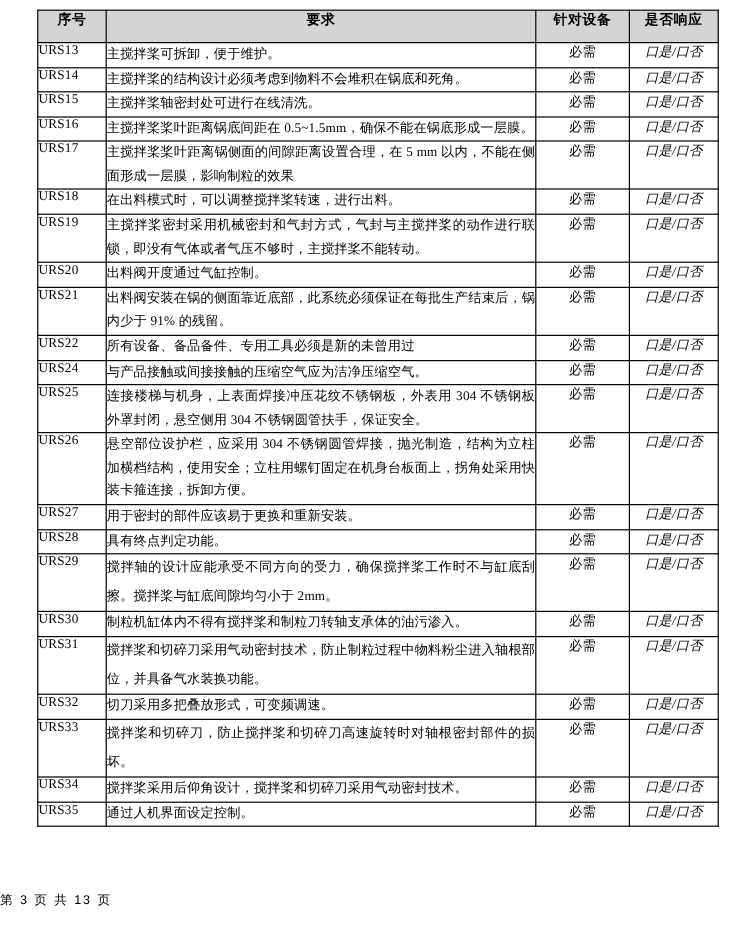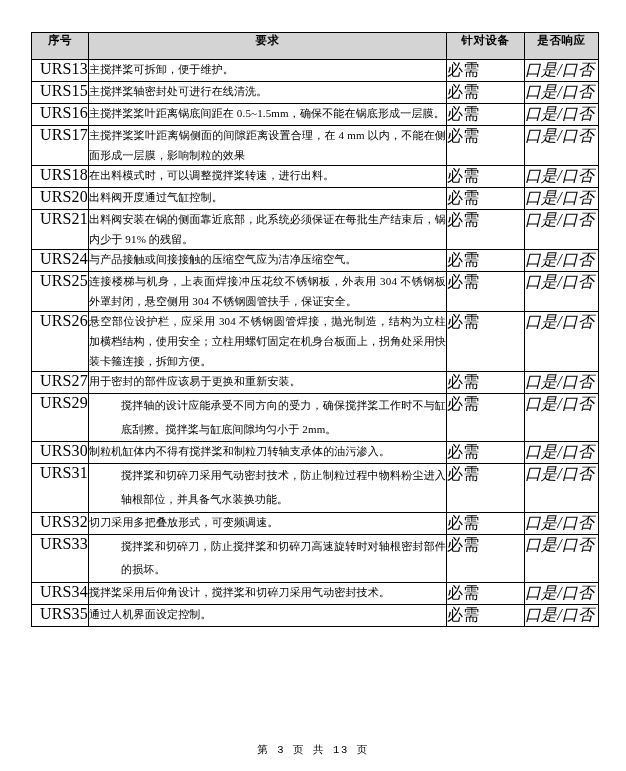--- a/index.html
+++ b/index.html
@@ -19,21 +19,20 @@
     width: 626px;
     height: 771px;
     box-sizing: border-box;
     padding: 8px 28px 0 31px;
   }
   table.urs {
     width: 567px;
     border-collapse: collapse;
     table-layout: fixed;
     border: 1.4px solid #000000;
-    margin-top: 24px;
   }
   table.urs col.c-seq   { width: 57px; }
   table.urs col.c-req   { width: 358px; }
   table.urs col.c-need  { width: 78px; }
   table.urs col.c-resp  { width: 74px; }
 
   table.urs th,
   table.urs td {
     border: 0.9px solid #000000;
     vertical-align: top;
@@ -44,53 +43,53 @@
     background: #d4d4d4;
     font-weight: bold;
     font-size: 11.5px;
     text-align: center;
     height: 26px;
     vertical-align: middle;
     letter-spacing: 0.6px;
   }
   
   td.seq {
-    text-align: right;
-    font-size: 16px;
+    text-align: left;
+    font-size: 11px;
     padding-top: 5px;
     font-family: "Liberation Serif", "DejaVu Serif", serif;
     letter-spacing: 0.2px;
   }
   
   td.req {
     font-size: 11px;
     padding: 5px 7px 4px 8px;
     line-height: 1.78;
     text-align: justify;
     text-justify: inter-ideograph;
     letter-spacing: 0.15px;
   }
-  td.req.loose { line-height: 2.15; padding-left: 32px; }
+  td.req.loose { line-height: 2.15; }
   
   td.need, td.resp {
-    font-size: 16px;
+    text-align: center;
+    font-size: 11px;
     padding-top: 5px;
     letter-spacing: 0.3px;
   }
   td.resp { letter-spacing: 0.1px; font-style: italic; }
 
   .footer {
     position: absolute;
     left: 0;
     right: 0;
     bottom: 14px;
-    text-align: center;
     font-size: 10.5px;
     letter-spacing: 1.6px;
-    font-family: Liberation Mono, monospace;
+    font-family: Liberation Sans, sans-serif;
   }
 </style>
 </head>
 <body>
 
 <div class="page">
 
   <table class="urs">
     <colgroup>
       <col class="c-seq">
@@ -107,56 +106,74 @@
       </tr>
     </thead>
     <tbody id="urs-body">
         <tr>
           <td class="seq">URS13</td>
           <td class="req">主搅拌桨可拆卸，便于维护。</td>
           <td class="need">必需</td>
           <td class="resp">口是/口否</td>
         </tr>
         <tr>
+          <td class="seq">URS14</td>
+          <td class="req">主搅拌桨的结构设计必须考虑到物料不会堆积在锅底和死角。</td>
+          <td class="need">必需</td>
+          <td class="resp">口是/口否</td>
+        </tr>
+        <tr>
           <td class="seq">URS15</td>
           <td class="req">主搅拌桨轴密封处可进行在线清洗。</td>
           <td class="need">必需</td>
           <td class="resp">口是/口否</td>
         </tr>
         <tr>
           <td class="seq">URS16</td>
           <td class="req">主搅拌桨桨叶距离锅底间距在 0.5~1.5mm，确保不能在锅底形成一层膜。</td>
           <td class="need">必需</td>
           <td class="resp">口是/口否</td>
         </tr>
         <tr>
           <td class="seq">URS17</td>
-          <td class="req">主搅拌桨桨叶距离锅侧面的间隙距离设置合理，在 4 mm 以内，不能在侧面形成一层膜，影响制粒的效果</td>
+          <td class="req">主搅拌桨桨叶距离锅侧面的间隙距离设置合理，在 5 mm 以内，不能在侧面形成一层膜，影响制粒的效果</td>
           <td class="need">必需</td>
           <td class="resp">口是/口否</td>
         </tr>
         <tr>
           <td class="seq">URS18</td>
           <td class="req">在出料模式时，可以调整搅拌桨转速，进行出料。</td>
           <td class="need">必需</td>
           <td class="resp">口是/口否</td>
         </tr>
         <tr>
+          <td class="seq">URS19</td>
+          <td class="req">主搅拌桨密封采用机械密封和气封方式，气封与主搅拌桨的动作进行联锁，即没有气体或者气压不够时，主搅拌桨不能转动。</td>
+          <td class="need">必需</td>
+          <td class="resp">口是/口否</td>
+        </tr>
+        <tr>
           <td class="seq">URS20</td>
           <td class="req">出料阀开度通过气缸控制。</td>
           <td class="need">必需</td>
           <td class="resp">口是/口否</td>
         </tr>
         <tr>
           <td class="seq">URS21</td>
           <td class="req">出料阀安装在锅的侧面靠近底部，此系统必须保证在每批生产结束后，锅内少于 91% 的残留。</td>
           <td class="need">必需</td>
           <td class="resp">口是/口否</td>
         </tr>
         <tr>
+          <td class="seq">URS22</td>
+          <td class="req">所有设备、备品备件、专用工具必须是新的未曾用过</td>
+          <td class="need">必需</td>
+          <td class="resp">口是/口否</td>
+        </tr>
+        <tr>
           <td class="seq">URS24</td>
           <td class="req">与产品接触或间接接触的压缩空气应为洁净压缩空气。</td>
           <td class="need">必需</td>
           <td class="resp">口是/口否</td>
         </tr>
         <tr>
           <td class="seq">URS25</td>
           <td class="req">连接楼梯与机身，上表面焊接冲压花纹不锈钢板，外表用 304 不锈钢板外罩封闭，悬空侧用 304 不锈钢圆管扶手，保证安全。</td>
           <td class="need">必需</td>
           <td class="resp">口是/口否</td>
@@ -167,20 +184,26 @@
           <td class="need">必需</td>
           <td class="resp">口是/口否</td>
         </tr>
         <tr>
           <td class="seq">URS27</td>
           <td class="req">用于密封的部件应该易于更换和重新安装。</td>
           <td class="need">必需</td>
           <td class="resp">口是/口否</td>
         </tr>
         <tr>
+          <td class="seq">URS28</td>
+          <td class="req">具有终点判定功能。</td>
+          <td class="need">必需</td>
+          <td class="resp">口是/口否</td>
+        </tr>
+        <tr>
           <td class="seq">URS29</td>
           <td class="req loose">搅拌轴的设计应能承受不同方向的受力，确保搅拌桨工作时不与缸底刮擦。搅拌桨与缸底间隙均匀小于 2mm。</td>
           <td class="need">必需</td>
           <td class="resp">口是/口否</td>
         </tr>
         <tr>
           <td class="seq">URS30</td>
           <td class="req">制粒机缸体内不得有搅拌桨和制粒刀转轴支承体的油污渗入。</td>
           <td class="need">必需</td>
           <td class="resp">口是/口否</td>

